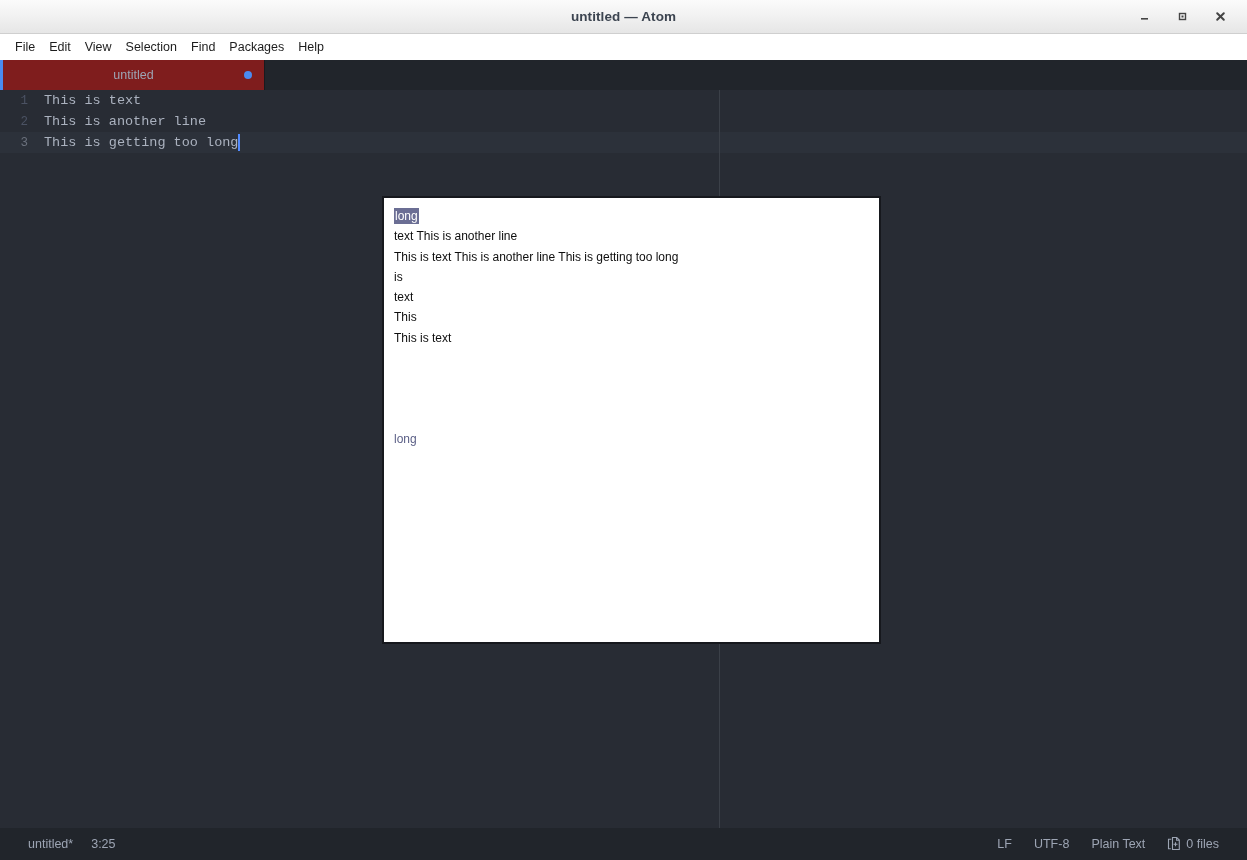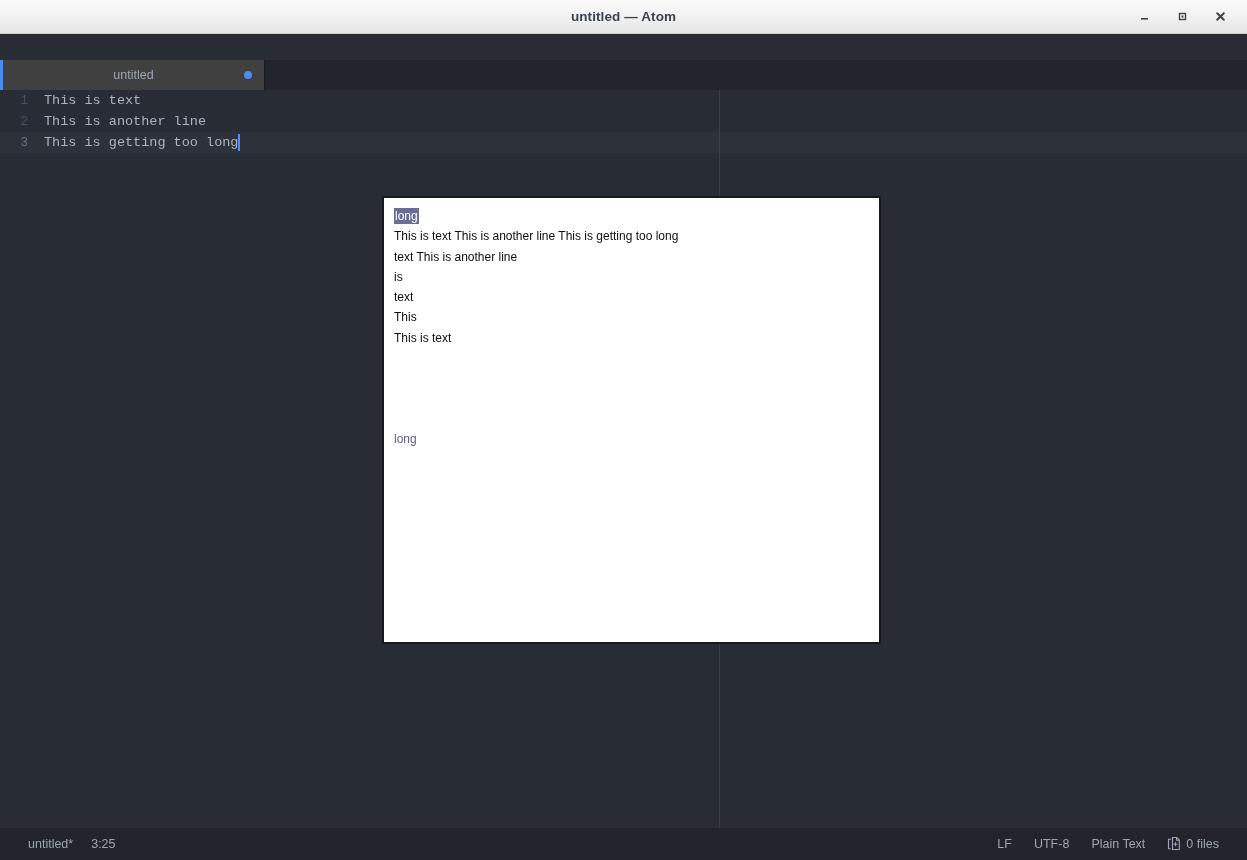--- a/index.html
+++ b/index.html
@@ -85,21 +85,21 @@
     left: 0; top: 60px;
     width: 1247px;
     height: 30px;
     background: #21252b;
   }
   .tab {
     position: absolute;
     left: 0; top: 0;
     width: 265px;
     height: 30px;
-    background: #404040;
+    background: #7f1d1d;
     border-left: 3px solid #4a8bf0;
     border-right: 1px solid #181a1f;
     box-sizing: border-box;
     display: flex;
     align-items: center;
     justify-content: center;
     position: absolute;
   }
   .tab-title {
     font-size: 12.5px;
@@ -262,20 +262,29 @@
         </svg>
       </div>
       <div class="win-btn">
         <svg width="11" height="11" viewBox="0 0 11 11">
           <path d="M2.2 2.2 L8.8 8.8 M8.8 2.2 L2.2 8.8" stroke="#444" stroke-width="2" stroke-linecap="round"></path>
         </svg>
       </div>
     </div>
   </div>
 
+  <div class="menubar">
+    <div class="menu-item">File</div>
+    <div class="menu-item">Edit</div>
+    <div class="menu-item">View</div>
+    <div class="menu-item">Selection</div>
+    <div class="menu-item">Find</div>
+    <div class="menu-item">Packages</div>
+    <div class="menu-item">Help</div>
+  </div>
 
   <div class="tabbar">
     <div class="tab">
       <span class="tab-title">untitled</span>
       <span class="tab-modified"></span>
     </div>
   </div>
 
   <div class="editor">
     <div class="cursor-line-bg"></div>
@@ -296,22 +305,22 @@
         <span class="gutter-num">3</span>
         <span class="code-text">This is getting too long</span>
           <span class="caret"></span>
       </div>
 
     </div>
   </div>
 
   <div class="popup-panel">
     <div class="popup-line"><span class="sel">long</span></div>
+    <div class="popup-line">text This is another line</div>
     <div class="popup-line">This is text This is another line This is getting too long</div>
-    <div class="popup-line">text This is another line</div>
     <div class="popup-line">is</div>
     <div class="popup-line">text</div>
     <div class="popup-line">This</div>
     <div class="popup-line">This is text</div>
     <div class="popup-gap"></div>
     <div class="popup-line muted">long</div>
   </div>
 
   <div class="statusbar">
     <div class="status-left">

